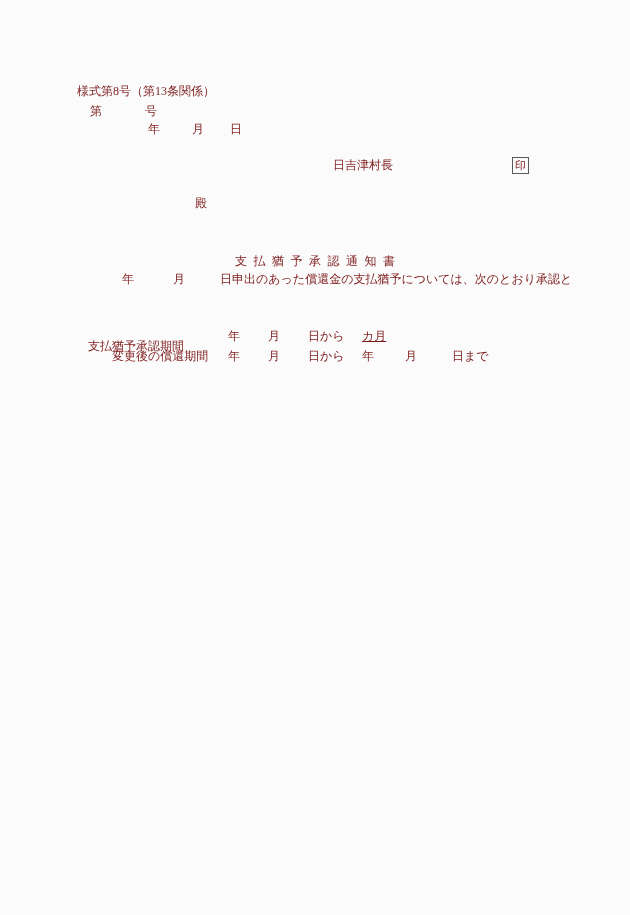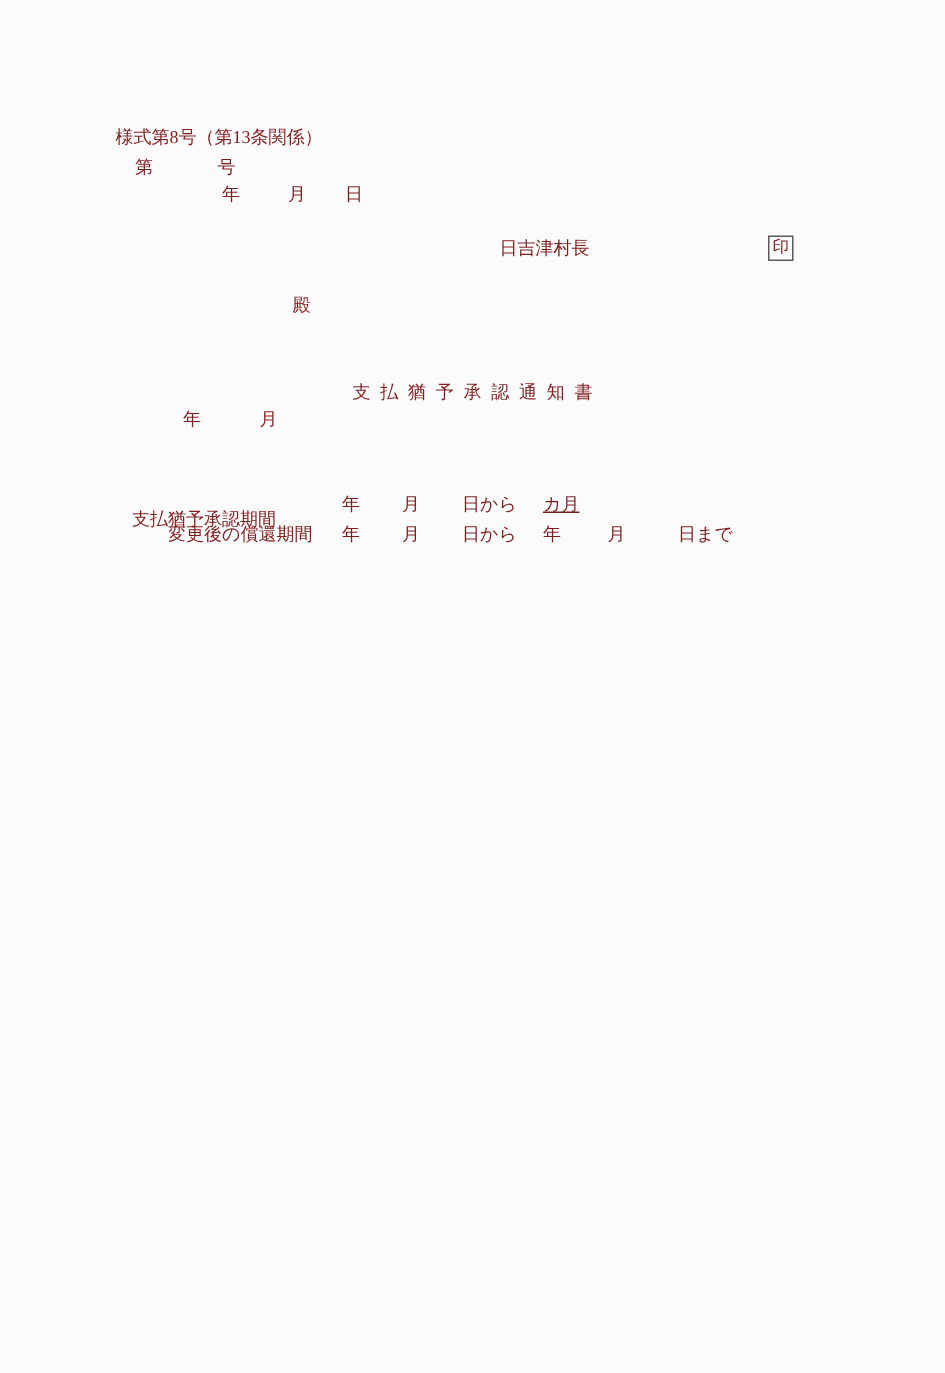--- a/index.html
+++ b/index.html
@@ -57,20 +57,21 @@
   <span class="seal-box">
       <span>印</span>
     </span>
 
   <span class="t" style="left:195px; top:196px;">殿</span>
 
   <span class="t doc-title" style="left:235px; top:234px;margin-top:20px;">支 払 猶 予 承 認 通 知 書</span>
 
   <span class="t" style="left:122px; top:272px;">年</span>
   <span class="t" style="left:173px; top:272px;">月</span>
+  <span class="t" style="left:220px; top:272px;">日申出のあった償還金の支払猶予については、次のとおり承認と</span>
 
 
   <span class="t" style="left:88px; top:339px;">支払猶予承認期間</span>
   <span class="t" style="left:228px; top:329px;">年</span>
   <span class="t" style="left:268px; top:329px;">月</span>
   <span class="t" style="left:308px; top:329px;">日から</span>
   <span class="t" style="left:362px; top:329px;text-decoration:underline;">カ月</span>
 
   <span class="t" style="left:88px; top:349px;margin-left:24px;">変更後の償還期間</span>
   <span class="t" style="left:228px; top:349px;">年</span>

